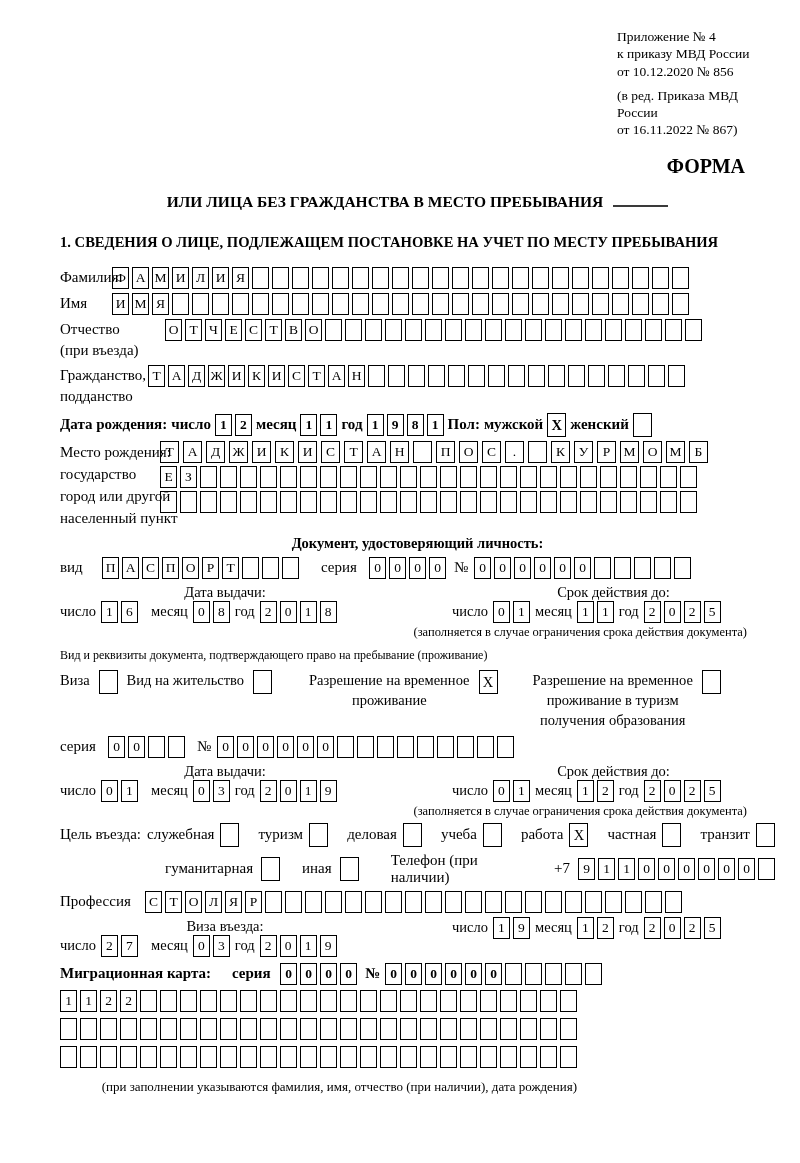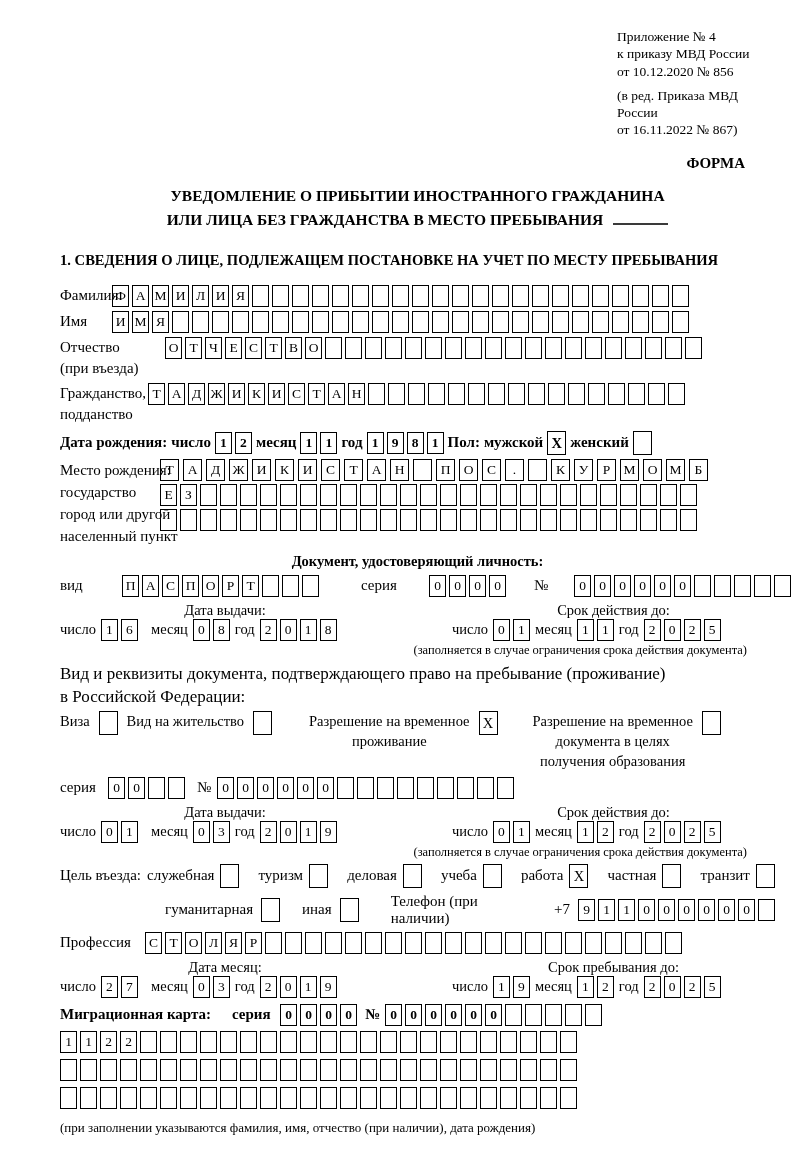--- a/index.html
+++ b/index.html
@@ -3,21 +3,21 @@
 <meta charset="utf-8">
 <style>
   * { box-sizing: border-box; }
   html,body { margin:0; padding:0; background:#fff; }
   body { width:800px; height:1163px; overflow:hidden; color:#000;
          font-family:"Liberation Serif","DejaVu Serif",serif; }
   .page { width:800px; height:1163px; padding:28px 25px 0 60px; }
 
   .hdr { margin-left:557px; font-size:13.5px; line-height:1.28; }
   .hdr .grp2 { margin-top:7px; }
-  .forma { font-weight:bold; font-size:15px; text-align:right; padding-right:30px; margin-top:16px; }
+  .forma { font-weight:bold; font-size:20px; text-align:right; padding-right:30px; margin-top:16px; }
   .title { font-weight:bold; font-size:15.5px; text-align:center; line-height:1.55; margin-top:12px; }
   .blank { display:inline-block; width:55px; height:14px; border-bottom:2.5px solid #3a3a3a; margin-left:10px; }
   .sec { font-weight:bold; font-size:14.6px; margin-top:20px; margin-bottom:16px; }
 
   .frow { display:flex; align-items:flex-start; margin-bottom:4px; }
   .lbl { font-size:15px; line-height:21px; flex-shrink:0; white-space:nowrap; }
   .lbl2 { font-size:15px; line-height:21px; }
   .cells { display:flex; gap:3px; flex-wrap:nowrap; }
   .cell { display:block; width:17px; height:22px; border:1.6px solid #000; flex-shrink:0;
           text-align:center; font-size:13.5px; line-height:20px; }
@@ -32,50 +32,49 @@
   .doc-head { text-align:center; font-weight:bold; font-size:14.5px; margin:6px 0 5px 0; }
 
   .date-wrap { display:flex; margin-bottom:1px; }
   .date-col { display:flex; flex-direction:column; }
   .date-col.left { width:330px; margin-right:62px; }
   .date-col.right { width:323px; }
   .date-heading { text-align:center; font-size:14.5px; line-height:18px; }
   .date-row { display:flex; align-items:center; gap:5px; font-size:14.5px; }
   .restrict-note { font-size:12.5px; text-align:right; padding-right:28px; margin-top:2px; margin-bottom:4px; }
 
-  .rvp-line { font-size:17px; line-height:23px; }
+  .rvp-line { font-size:12px; line-height:23px; }
   .rvp-opts { display:flex; align-items:flex-start; margin-top:3px; margin-bottom:6px;gap:9px; }
   .opt { display:flex; align-items:flex-start; gap:9px; }
   .opt .ol { font-size:14.5px; line-height:20px; text-align:center; }
 
   .purpose-row1 { display:flex; align-items:center; justify-content:space-between; font-size:15px; margin-bottom:5px; }
   .pair { display:flex; align-items:center; gap:6px; }
   .purpose-row2 { display:flex; align-items:center; font-size:15px; margin-bottom:5px; margin-left:105px; gap:8px; }
 
-  .rep-note { font-size:13px; text-align:left; margin-top:5px; }
+  .rep-note { font-size:13px; text-align:right; margin-top:5px; }
 </style>
 </head>
 <body>
 
 <div class="page">
 
   <div class="hdr">
     <div>Приложение № 4</div>
     <div>к приказу МВД России</div>
     <div>от 10.12.2020 № 856</div>
     <div class="grp2">
       <div>(в ред. Приказа МВД России</div>
       <div>от 16.11.2022 № 867)</div>
     </div>
   </div>
 
   <div class="forma">ФОРМА</div>
 
   <div class="title">
-    <div>УВЕДОМЛЕНИЕ О ПРИБЫТИИ ИНОСТРАННОГО ГРАЖДАНИНА</div>
     <div><span>ИЛИ ЛИЦА БЕЗ ГРАЖДАНСТВА В МЕСТО ПРЕБЫВАНИЯ</span><span class="blank"></span></div>
   </div>
 
   <div class="sec">1. СВЕДЕНИЯ О ЛИЦЕ, ПОДЛЕЖАЩЕМ ПОСТАНОВКЕ НА УЧЕТ ПО МЕСТУ ПРЕБЫВАНИЯ</div>
 
   <div class="frow">
     <div class="lbl w52">Фамилия</div>
     <div class="cells">
         <span class="cell">Ф</span>
         <span class="cell">А</span>
@@ -332,21 +331,21 @@
           <span class="cell"></span>
           <span class="cell"></span>
           <span class="cell"></span>
           <span class="cell"></span>
         </div>
     </div>
   </div>
 
   <div class="doc-head">Документ, удостоверяющий личность:</div>
 
-  <div class="frow" style="gap:20px;">
+  <div class="frow" style="">
     <div class="lbl w42">вид</div>
     <div class="cells">
         <span class="cell">П</span>
         <span class="cell">А</span>
         <span class="cell">С</span>
         <span class="cell">П</span>
         <span class="cell">О</span>
         <span class="cell">Р</span>
         <span class="cell">Т</span>
         <span class="cell"></span>
@@ -418,42 +417,41 @@
             <span class="cell">0</span>
             <span class="cell">2</span>
             <span class="cell">5</span>
           </div>
       </div>
     </div>
   </div>
   <div class="restrict-note">(заполняется в случае ограничения срока действия документа)</div>
 
   <div class="rvp-line">Вид и реквизиты документа, подтверждающего право на пребывание (проживание)</div>
-  <div class="rvp-line">в Российской Федерации:</div>
 
   <div class="rvp-opts">
     <div class="opt">
       <div class="ol">Виза</div>
       <span class="cb"></span>
     </div>
     <div class="opt" style="">
       <div class="ol">Вид на жительство</div>
       <span class="cb"></span>
     </div>
     <div class="opt" style="margin-left:28px;">
       <div class="ol">
         <div>Разрешение на временное</div>
         <div>проживание</div>
       </div>
       <span class="cb">X</span>
     </div>
     <div class="opt" style="margin-left:26px;">
       <div class="ol">
         <div>Разрешение на временное</div>
-        <div>документа в целях</div>
+        <div>проживание в туризм</div>
         <div>получения образования</div>
       </div>
       <span class="cb"></span>
     </div>
   </div>
 
   <div class="frow" style="align-items:center;">
     <div class="lbl w48">серия</div>
     <div class="cells">
         <span class="cell">0</span>
@@ -610,21 +608,21 @@
         <span class="cell"></span>
         <span class="cell"></span>
         <span class="cell"></span>
         <span class="cell"></span>
         <span class="cell"></span>
       </div>
   </div>
 
   <div class="date-wrap" style="margin-top:4px;">
     <div class="date-col left">
-      <div class="date-heading">Дата месяц:</div>
+      <div class="date-heading">Виза въезда:</div>
       <div class="date-row">
         <span>число</span>
         <div class="cells">
             <span class="cell">2</span>
             <span class="cell">7</span>
           </div>
         <span style="margin-left:8px;">месяц</span>
         <div class="cells">
             <span class="cell">0</span>
             <span class="cell">3</span>
@@ -632,21 +630,20 @@
         <span>год</span>
         <div class="cells">
             <span class="cell">2</span>
             <span class="cell">0</span>
             <span class="cell">1</span>
             <span class="cell">9</span>
           </div>
       </div>
     </div>
     <div class="date-col right">
-      <div class="date-heading">Срок пребывания до:</div>
       <div class="date-row">
         <span>число</span>
         <div class="cells">
             <span class="cell">1</span>
             <span class="cell">9</span>
           </div>
         <span>месяц</span>
         <div class="cells">
             <span class="cell">1</span>
             <span class="cell">2</span>

